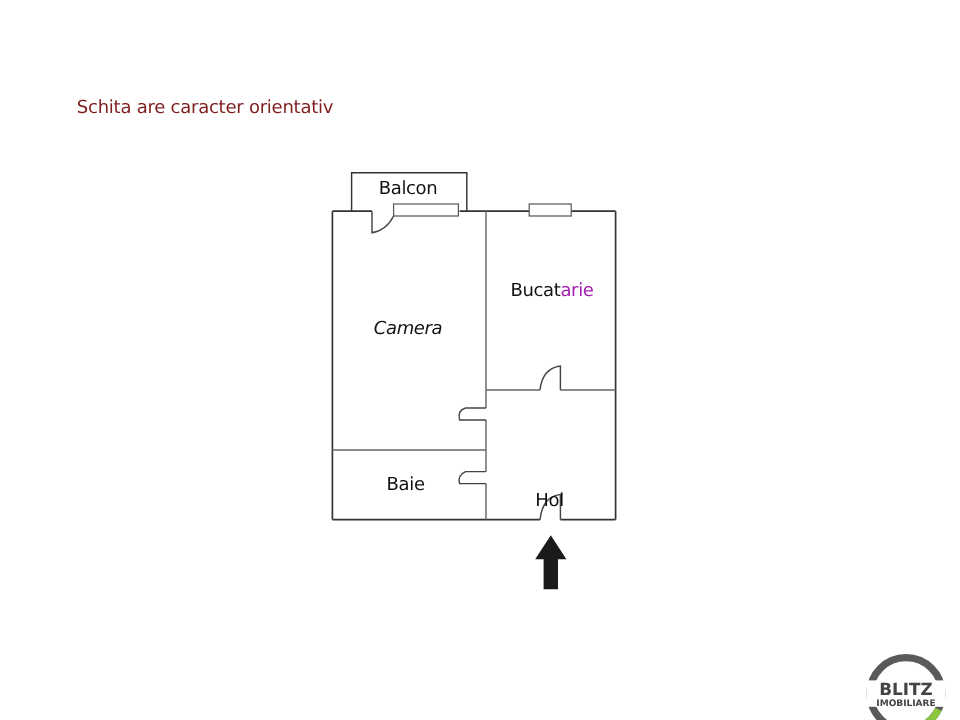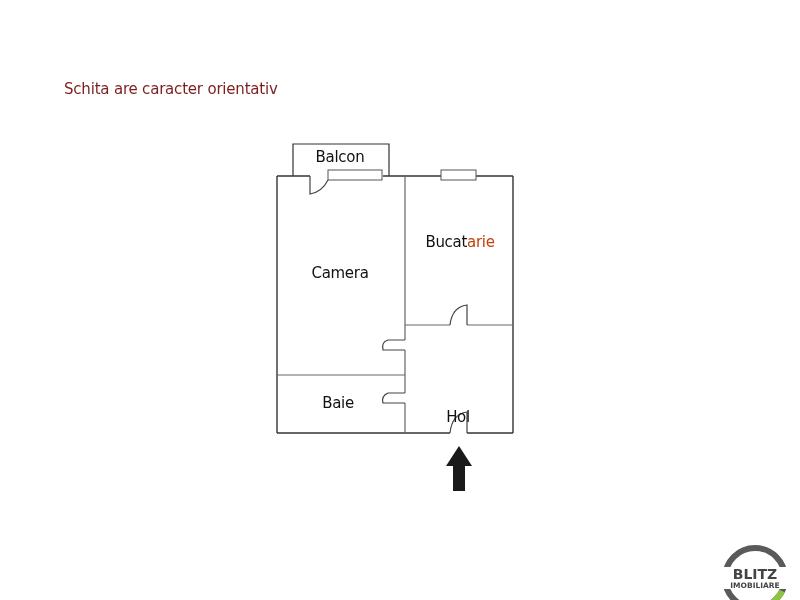--- a/index.html
+++ b/index.html
@@ -1,20 +1,20 @@
 <!DOCTYPE html>
 <html><head>
   <meta charset="utf-8">
   <style>
     html, body { margin:0; padding:0; background:#ffffff; }
     body { width:800px; height:600px; position:relative; overflow:hidden; font-family:"DejaVu Sans", sans-serif; }
     .caption { position:absolute; left:64px; top:80px; font-size:15px; color:#7f1d1d; letter-spacing:-0.2px; }
     svg.plan { position:absolute; left:0; top:0; }
     .room-label { position:absolute; font-size:15px; color:#111; transform:translate(-50%,-50%); white-space:nowrap; letter-spacing:-0.3px; }
-    .room-label .light { color:#c2410c; }
+    .room-label .light { color:#a21caf; }
     .logo { position:absolute; left:720px; top:543px; width:70px; height:70px; }
   </style>
 </head>
 <body>
 
 <div class="caption">Schita are caracter orientativ</div>
 
 <svg class="plan" width="800" height="600">
 
   <g fill="none" stroke="#333" stroke-width="1.2">
@@ -55,21 +55,21 @@
 
     <path d="M405,393 L388,393 Q381,396 383,403 L405,403"></path>
 
     <path d="M467,433 L467,412 Q452,414 450,433"></path>
   </g>
 
   <polygon points="459,446 446,466 453,466 453,491 465,491 465,466 472,466" fill="#1a1a1a"></polygon>
 </svg>
 
 <div class="room-label" style="left:340px; top:157px;">Balcon</div>
-<div class="room-label" style="left:340px; top:273px;">Camera</div>
+<div class="room-label" style="left:340px; top:273px;font-style:italic;">Camera</div>
 <div class="room-label" style="left:460px; top:242px;"><span>Bucat</span><span class="light">arie</span></div>
 <div class="room-label" style="left:458px; top:373px;margin-top:44px;">Hol</div>
 <div class="room-label" style="left:338px; top:403px;text-align:right;">Baie</div>
 
 <div class="logo">
   <svg width="70" height="70" viewBox="0 0 70 70">
     <circle cx="35" cy="35" r="30" fill="none" stroke="#5a5a5a" stroke-width="6"></circle>
     <path d="M 30 64.6 A 30 30 0 0 0 62 48" fill="none" stroke="#8cc63f" stroke-width="6"></path>
     <rect x="2" y="24" width="66" height="22" fill="#fff"></rect>
     <text x="35" y="36" text-anchor="middle" font-family="DejaVu Sans, sans-serif" font-weight="bold" font-size="14" fill="#444">BLITZ</text>

